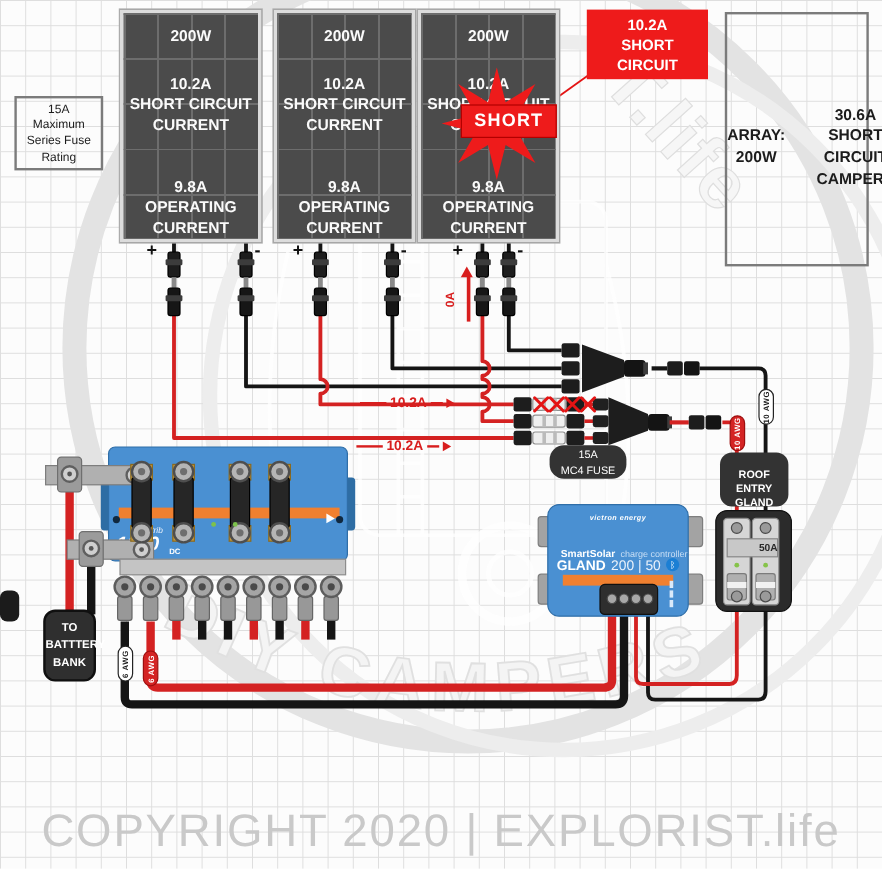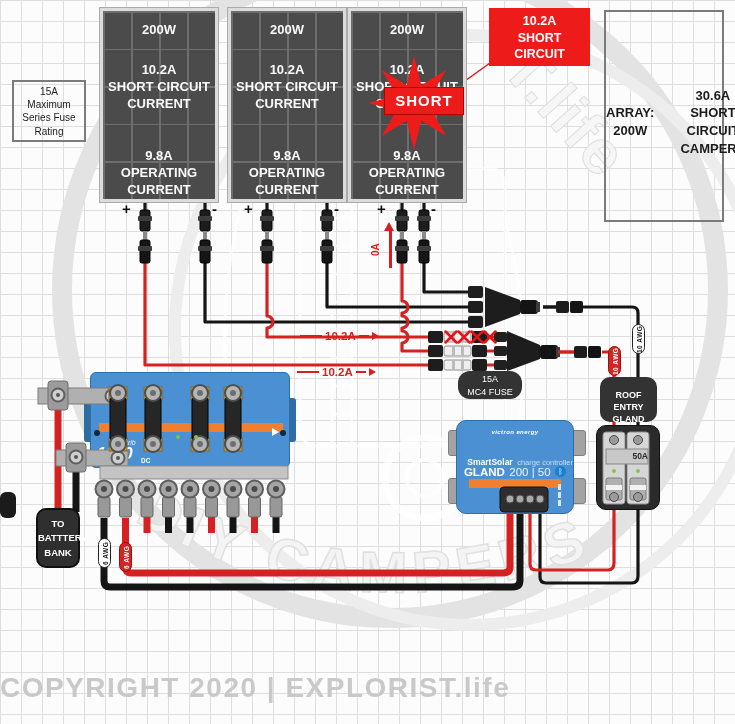--- a/index.html
+++ b/index.html
@@ -30,21 +30,21 @@
   
   .flowlabel{display:flex;align-items:center;gap:3px;color:#d81e1e;font-weight:700;font-size:11.5px;}
   .dash{height:2.5px;background:#d81e1e;}
   .tri-r{width:0;height:0;border-top:4.5px solid transparent;border-bottom:4.5px solid transparent;border-left:7.5px solid #d81e1e;}
   .tri-u{width:0;height:0;border-left:5.5px solid transparent;border-right:5.5px solid transparent;border-bottom:9px solid #d81e1e;}
   
   .pill{box-sizing:border-box;border-radius:7px;writing-mode:vertical-rl;transform:rotate(180deg);
     font-size:6.5px;font-weight:700;text-align:center;letter-spacing:.5px;line-height:13px;width:13px;height:32px;}
   .pill-red{background:#d42424;border:1.5px solid #9d0f0f;color:#fff;}
   .pill-wht{background:#ffffff;border:1.5px solid #232323;color:#1a1a1a;}
-  .copyright{width:735px;color:#c9c9c9;font-size:28px;letter-spacing:1.5px;font-weight:700;}
+  .copyright{width:735px;text-align:center;color:#c9c9c9;font-size:38px;letter-spacing:1.5px;font-weight:400;}
   .mtab{background:#a3a3a3;border:1px solid #7e7e7e;border-radius:3px;width:14px;height:24px;}
 </style>
 </head>
 <body>
 
 <div id="canvas">
 
   <svg id="watermark" class="layer" width="735" height="724" viewBox="0 0 735 724">
     <circle cx="390" cy="290" r="328" fill="none" stroke="#e3e3e3" stroke-width="20"></circle>
     <circle cx="470" cy="330" r="295" fill="none" stroke="#ededed" stroke-width="12"></circle>

